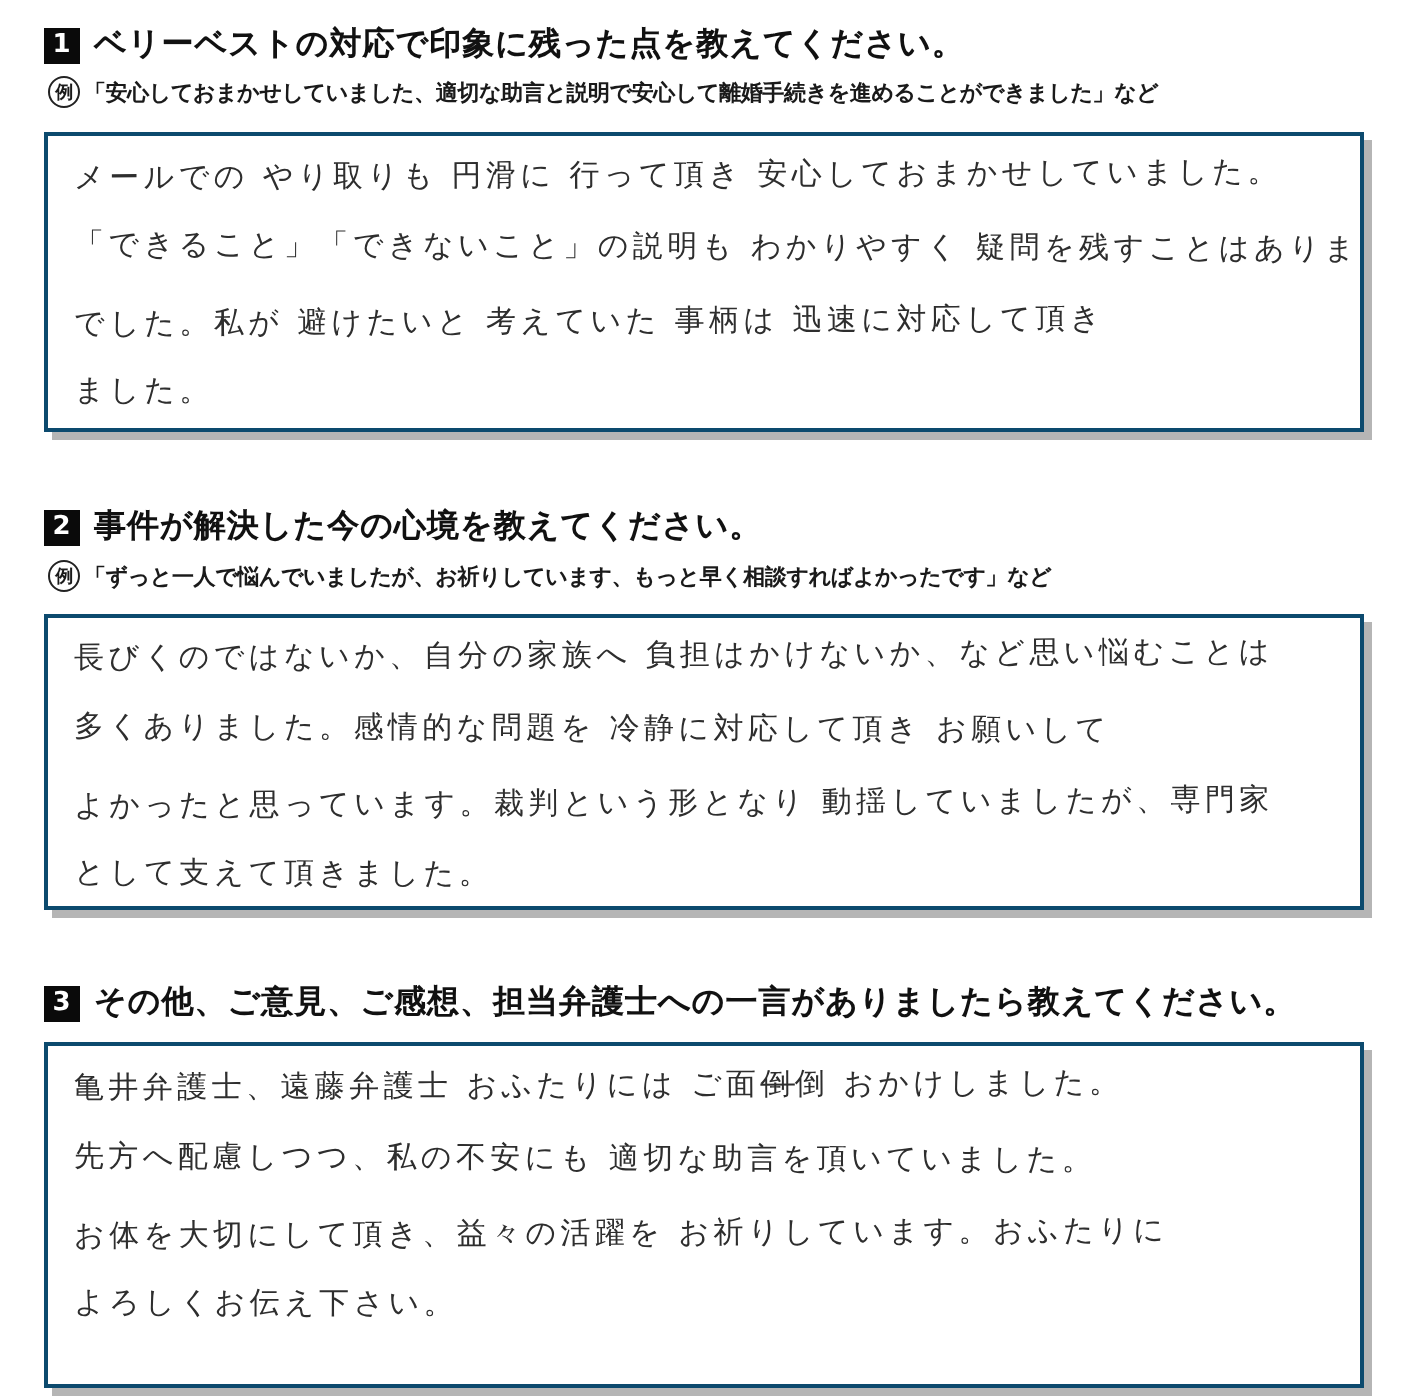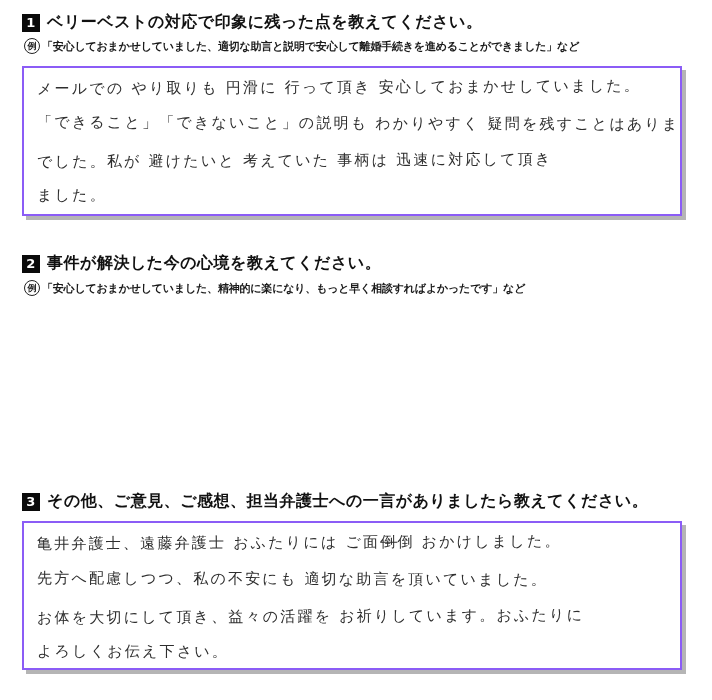--- a/index.html
+++ b/index.html
@@ -56,21 +56,21 @@
     font-weight: 700;
     display: flex;
     align-items: center;
     justify-content: center;
     flex: 0 0 auto;
   }
   .answer-box {
     position: absolute;
     left: 22px;
     width: 660px;
-    border: 2px solid #8b5cf6;
+    border: 2px solid #0c4a6e;
     background: #ffffff;
     box-shadow: 4px 4px 0 #b5b5b5;
     box-sizing: border-box;
   }
   .hw-line {
     position: absolute;
     left: 13px;
     right: 6px;
     font-size: 15px;
     letter-spacing: 2.2px;
@@ -113,28 +113,34 @@
   </div>
 
   <div class="scan-curve"></div>
 
   <div class="q-head" style="top:253px;">
     <span class="q-num">2</span>
     <span>事件が解決した今の心境を教えてください。</span>
   </div>
   <div class="q-example" style="top:280px;">
     <span class="ex-circle">例</span>
-    <span>「安心しておまかせしていました、精神的に楽になり、もっと早く相談すればよかったです」など</span>
+    <span>「ずっと一人で悩んでいましたが、お祈りしています、もっと早く相談すればよかったです」など</span>
+  </div>
+  <div class="answer-box" style="top:307px; height:148px;">
+    <div class="hw-line" style="top:9px;">長びくのではないか、自分の家族へ 負担はかけないか、など思い悩むことは</div>
+    <div class="hw-line alt" style="top:46px;">多くありました。感情的な問題を 冷静に対応して頂き お願いして</div>
+    <div class="hw-line" style="top:83px;">よかったと思っています。裁判という形となり 動揺していましたが、専門家</div>
+    <div class="hw-line alt" style="top:119px;">として支えて頂きました。</div>
   </div>
 
   <div class="q-head" style="top:491px;">
     <span class="q-num">3</span>
     <span>その他、ご意見、ご感想、担当弁護士への一言がありましたら教えてください。</span>
   </div>
-  <div class="answer-box" style="top:521px; height:149px;">
+  <div class="answer-box" style="top:521px; height:173px;">
     <div class="hw-line" style="top:10px;">
       <span>亀井弁護士、遠藤弁護士 おふたりには ご面</span><span class="struck">倒</span><span>倒 おかけしました。</span>
     </div>
     <div class="hw-line alt" style="top:47px;">先方へ配慮しつつ、私の不安にも 適切な助言を頂いていました。</div>
     <div class="hw-line" style="top:84px;">お体を大切にして頂き、益々の活躍を お祈りしています。おふたりに</div>
     <div class="hw-line alt" style="top:120px;">よろしくお伝え下さい。</div>
   </div>
 
 </div>
 

